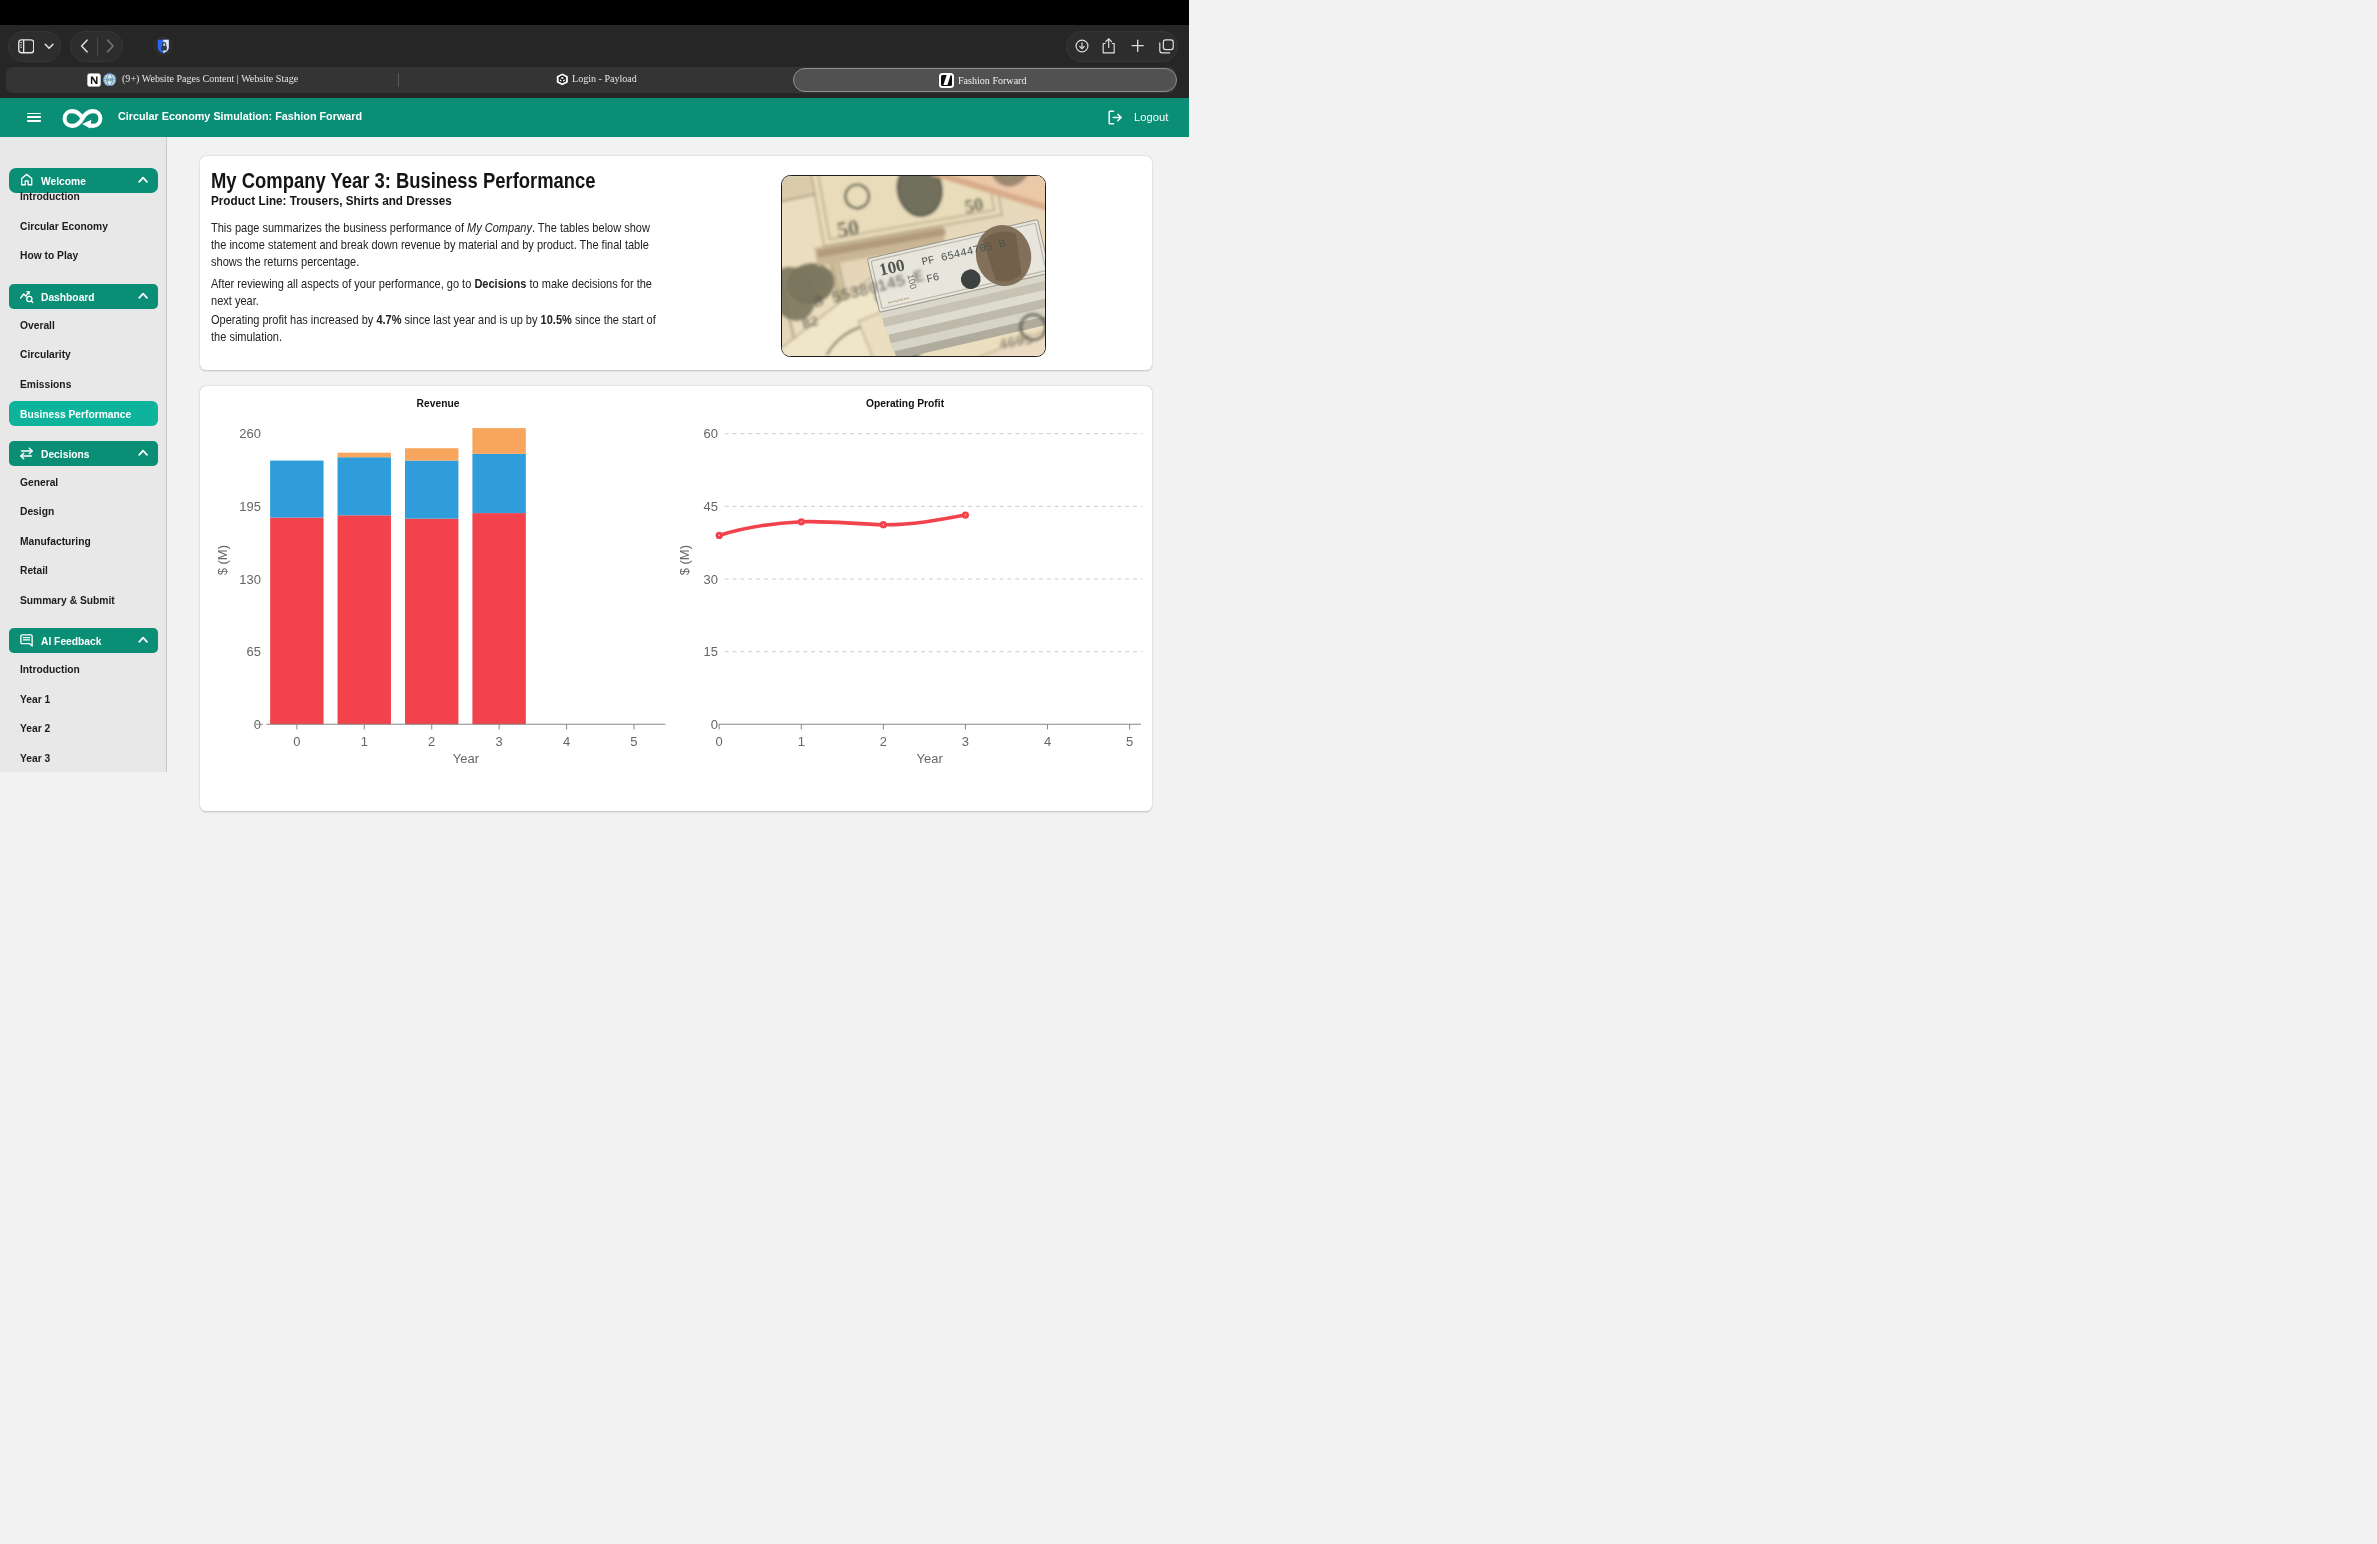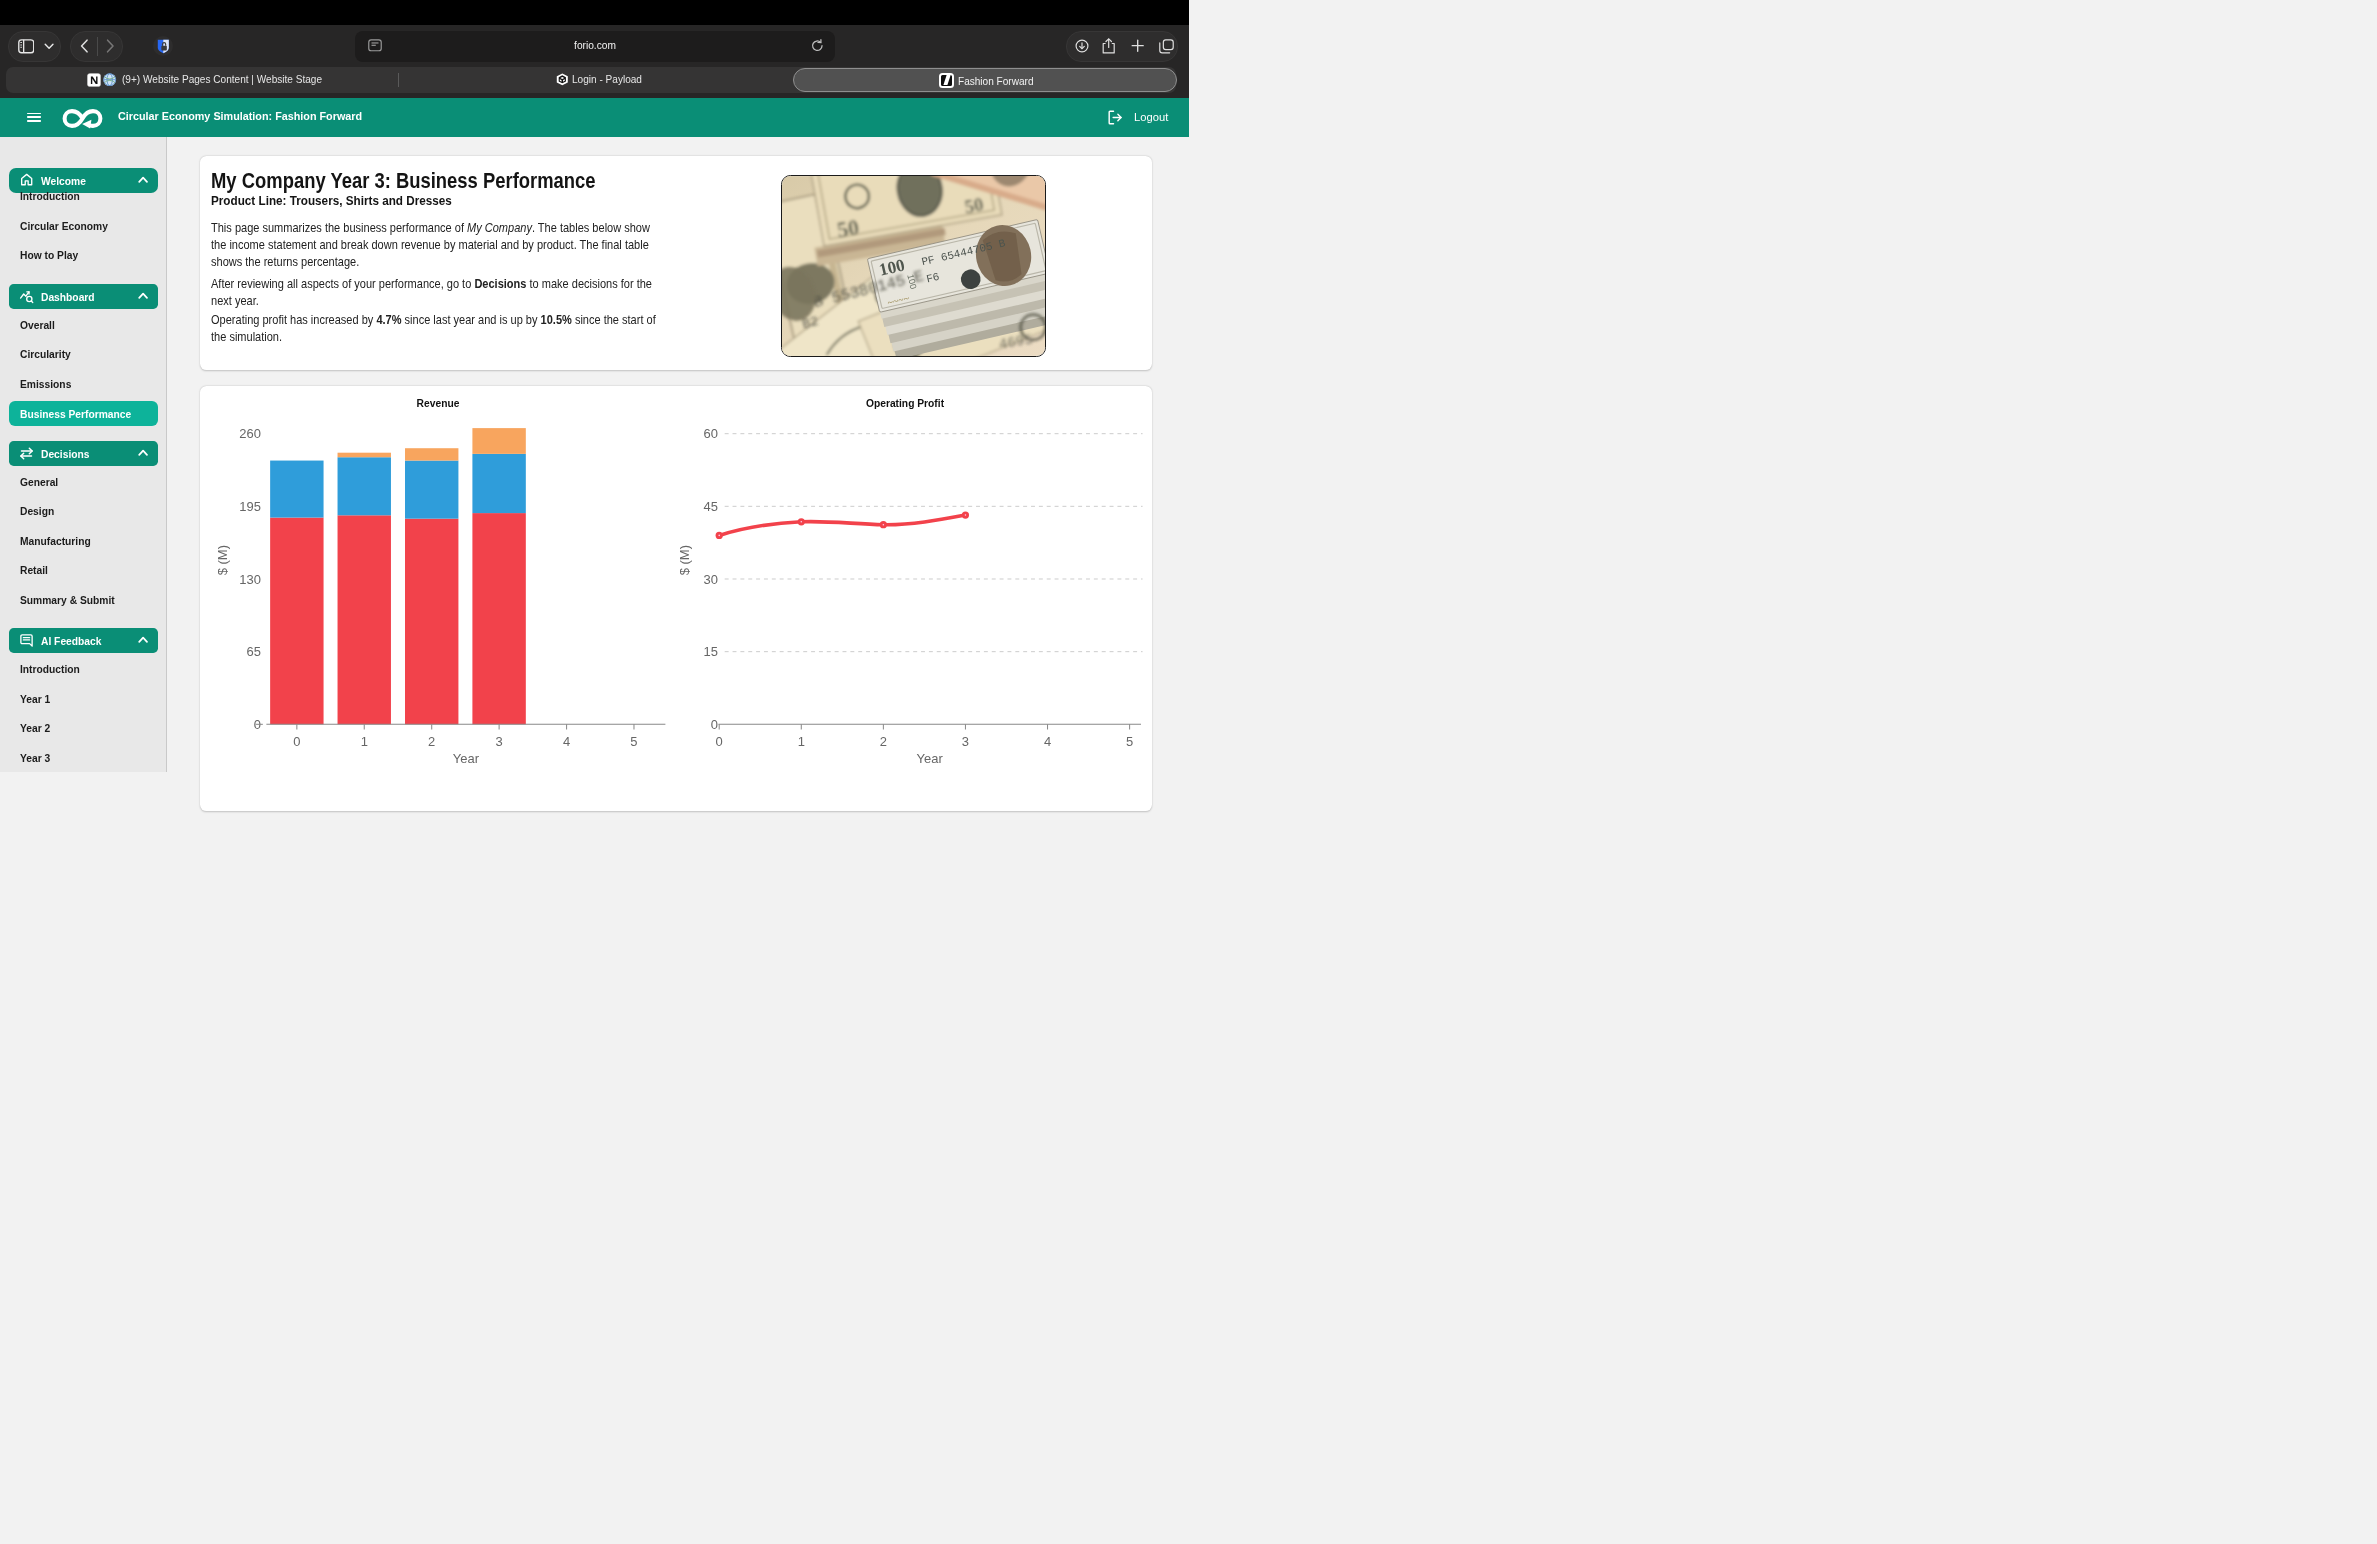--- a/index.html
+++ b/index.html
@@ -5,21 +5,21 @@
   * { margin:0; padding:0; box-sizing:border-box; }
   html,body { width:1189px; height:772px; overflow:hidden; background:#f2f2f2;
     font-family:"Liberation Sans", sans-serif; }
   .abs { position:absolute; }
   .sx { transform:scaleX(0.87); transform-origin:0 50%; white-space:nowrap; }
   .sxc { transform:scaleX(0.87); transform-origin:50% 50%; white-space:nowrap; }
   
   #menubar { left:0; top:0; width:1189px; height:25px; background:#000; }
   #toolbar { left:0; top:25px; width:1189px; height:42px; background:#272626; }
   .tpill { background:#2e2d2d; border:0.8px solid #373636; border-radius:15px; height:31px; }
-  #tabrow { left:0; top:67px; width:1189px; height:31px; background:#272626; }
+  #tabrow { left:0; top:67px; width:1189px; height:31px; background:#272626;font-family:Liberation Serif, serif; }
   #tabband { left:6.3px; top:0px; width:1170px; height:26px; background:#353434; border-radius:7px; }
   .tdiv { position:absolute; top:6.3px; width:0.8px; height:13.4px; background:#5a5a5a; }
   #activetab { left:793px; top:0.8px; width:384px; height:24.4px; background:#515151;
      border:0.8px solid #8f8f8f; border-radius:12.2px; }
   .tabtxt { color:#e6e6e6; font-size:10.6px; }
   
   #appbar { left:0; top:98px; width:1189px; height:39px; background:#0a8e76; }
   
   #sidebar { left:0; top:137px; width:167px; height:635px; background:#e8e8e8;
      border-right:0.8px solid #c9c9c9; }
@@ -66,32 +66,20 @@
       </svg>
   </div>
   <div class="abs" style="left:153px; top:10.6px; width:20.4px; height:20.4px; border-radius:10.2px; background:#2e2d2d;">
     <svg class="abs" style="left:3.9px;top:3.1px" width="12.6" height="15" viewBox="0 0 16 19">
       <path d="M1 1 h14 v10 q0 4 -7 7 q-7 -3 -7 -7 z" fill="#2767f4"></path>
       <path d="M8 1 h7 v10 q0 4 -7 7 z" fill="#dfe6f5"></path>
       <rect x="5.5" y="8.5" width="7" height="6" rx="1.2" fill="#3a3a3a"></rect>
       <path d="M7 8.5 v-2 a2 2 0 0 1 4 0 v2" fill="none" stroke="#3a3a3a" stroke-width="1.5"></path>
     </svg>
   </div>
-  <div class="abs" style="left:355px; top:5.5px; width:480px; height:31px; border-radius:7.9px; background:#1d1c1c;">
-    <svg class="abs" style="left:12.6px;top:8.6px" width="14" height="12.6" viewBox="0 0 18 16" fill="none" stroke="#9a9a9a" stroke-width="1.5">
-      <rect x="1" y="1" width="16" height="14" rx="3"></rect>
-        <line x1="4.5" y1="5" x2="13.5" y2="5"></line>
-        <line x1="4.5" y1="8" x2="10" y2="8"></line>
-    </svg>
-    <div class="abs tabtxt" style="left:0; top:9.8px; width:480px; text-align:center; color:#f2f2f2; font-size:10.2px;">forio.com</div>
-    <svg class="abs" style="left:456px;top:8.6px" width="12.6" height="13.4" viewBox="0 0 16 17" fill="none" stroke="#bdbdbd" stroke-width="1.6" stroke-linecap="round">
-      <path d="M14 8.5 a6 6 0 1 1 -1.8 -4.3"></path>
-        <polyline points="12.6,0.8 12.6,4.6 8.9,4.4" fill="none"></polyline>
-    </svg>
-  </div>
   <div class="abs tpill" style="left:1066px; top:5.5px; width:112px;">
     <svg class="abs" style="left:7.9px;top:7.9px" width="14" height="14" viewBox="0 0 18 18" fill="none" stroke="#e0e0e0" stroke-width="1.5" stroke-linecap="round">
       <circle cx="9" cy="9" r="7.6"></circle>
         <line x1="9" y1="5" x2="9" y2="12"></line>
         <polyline points="6,9.5 9,12.5 12,9.5"></polyline>
     </svg>
     <svg class="abs" style="left:35px;top:6.3px" width="13.4" height="16.5" viewBox="0 0 17 21" fill="none" stroke="#e0e0e0" stroke-width="1.5" stroke-linecap="round" stroke-linejoin="round">
       <path d="M4 7 h-2.5 v12 h14 v-12 h-2.5"></path>
         <line x1="8.5" y1="1.5" x2="8.5" y2="12"></line>
         <polyline points="5,4.5 8.5,1.2 12,4.5"></polyline>

